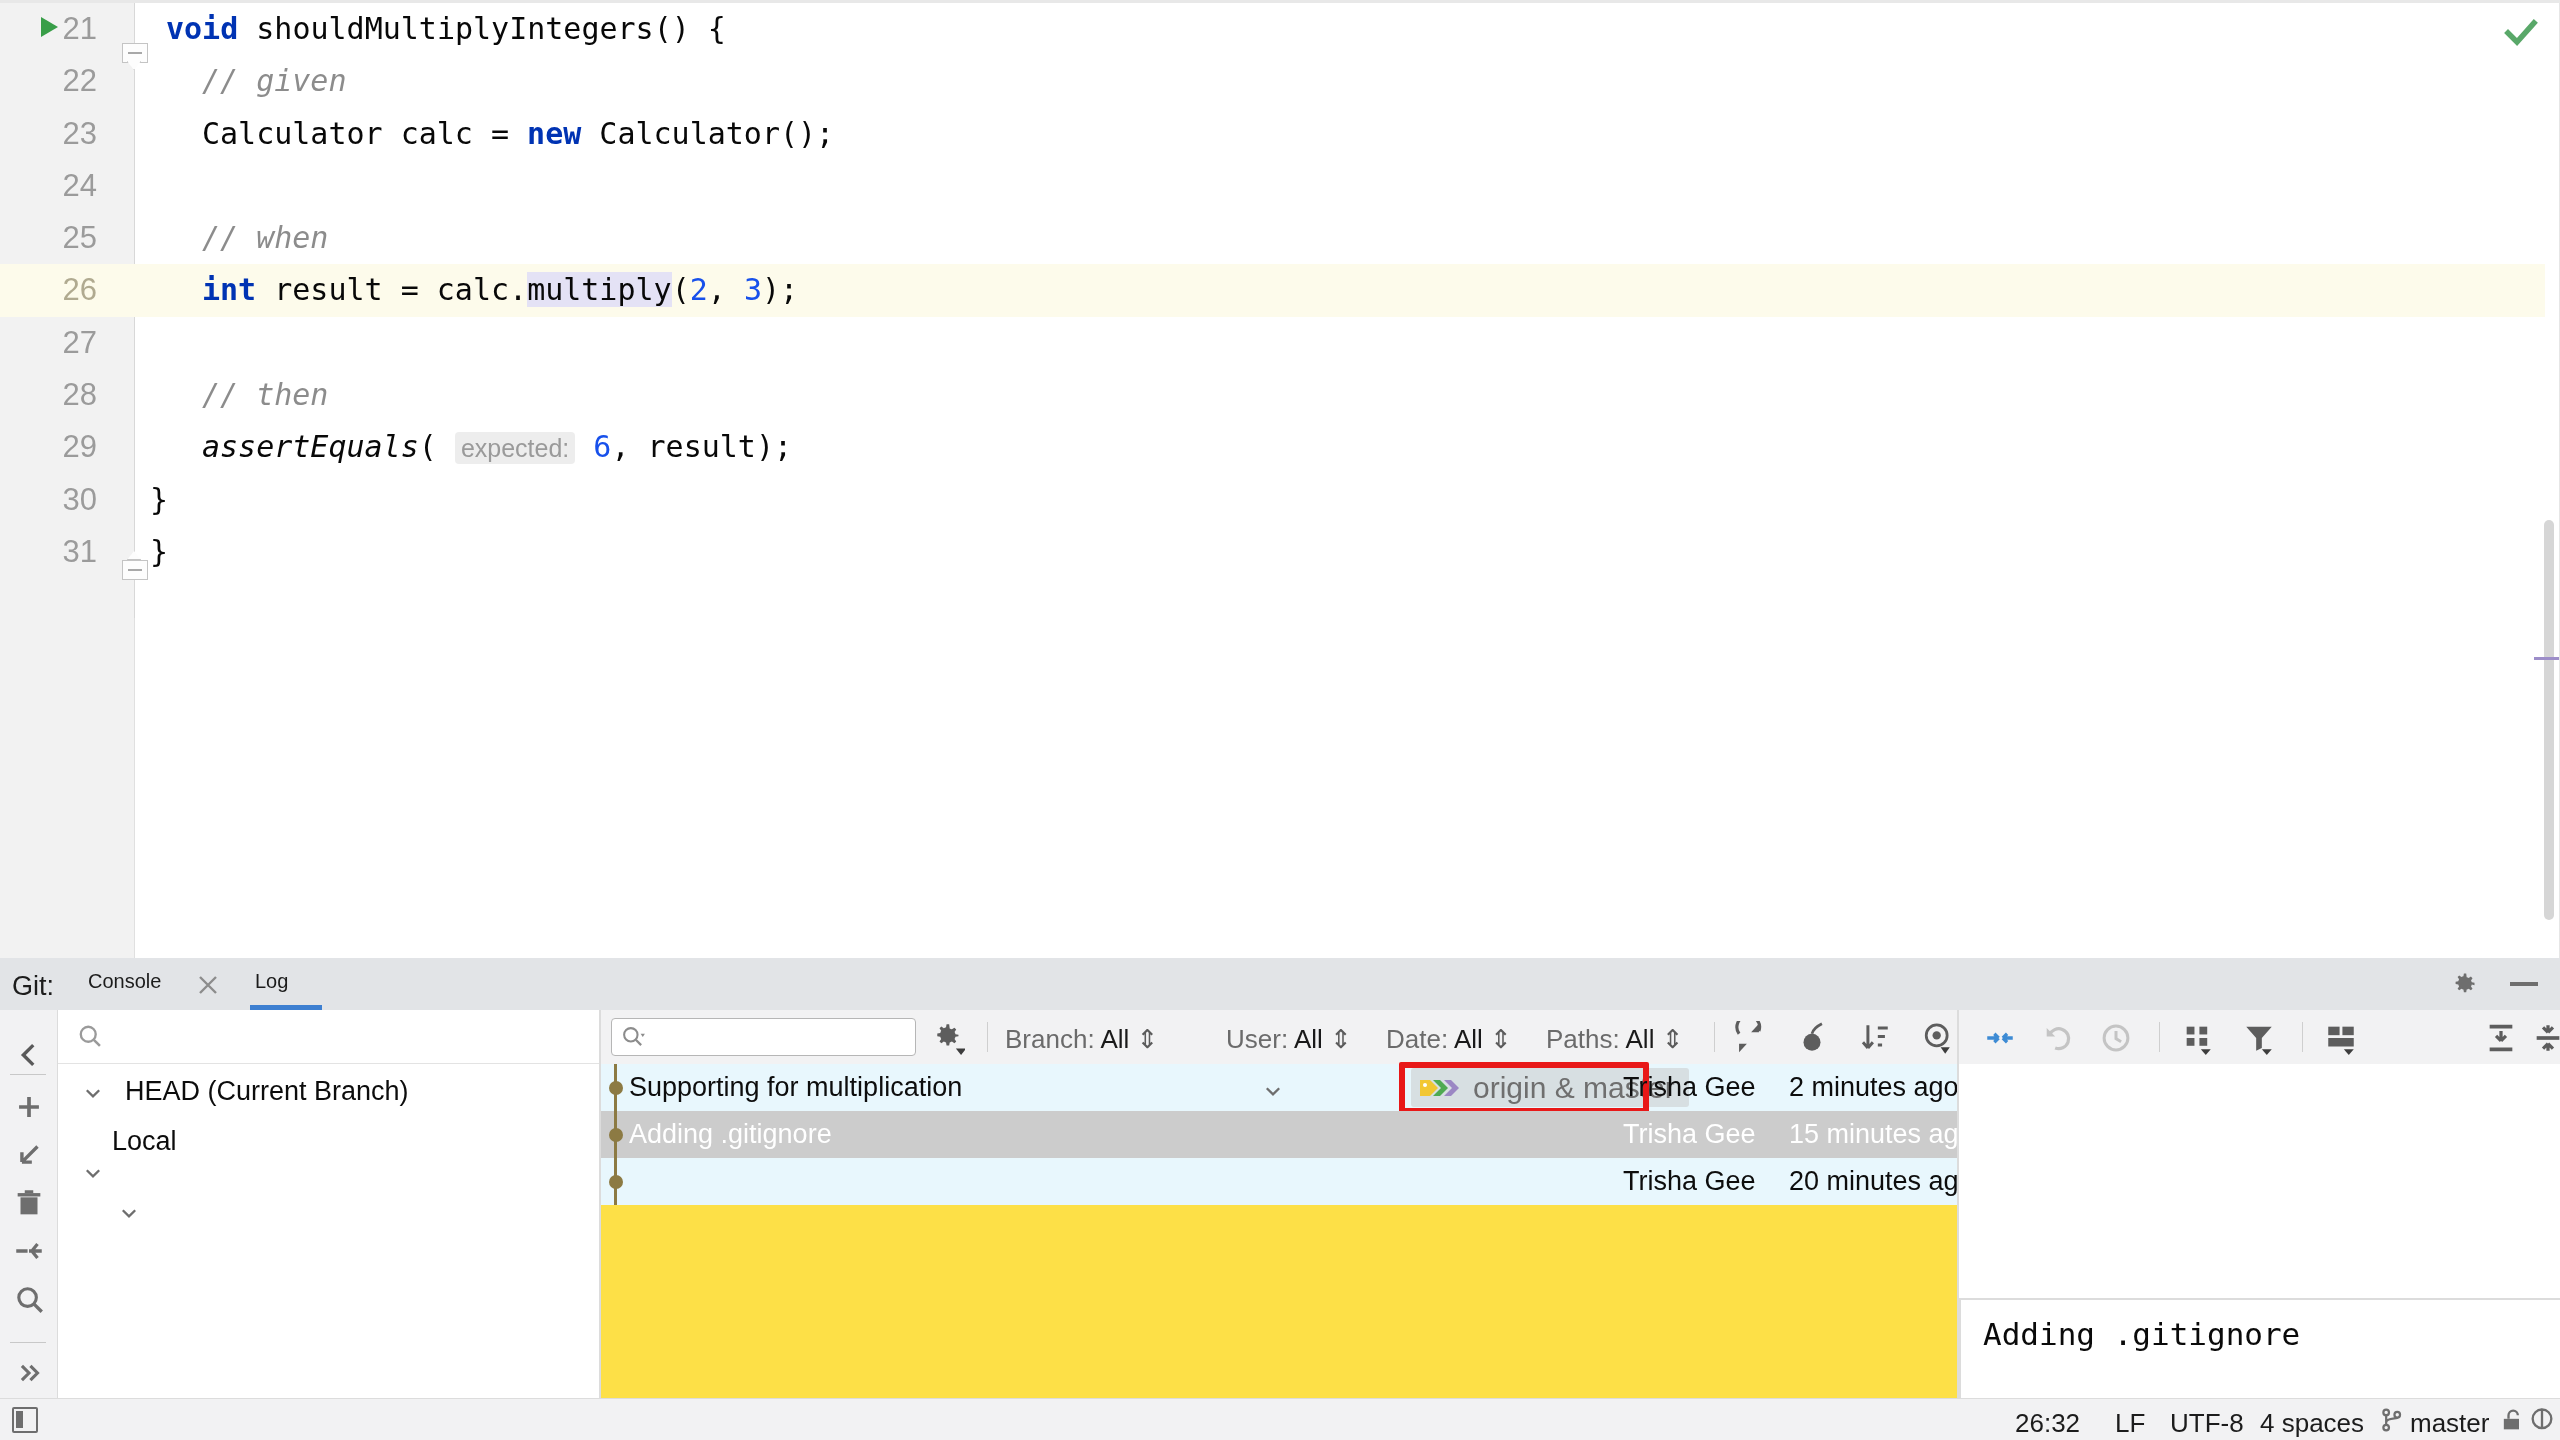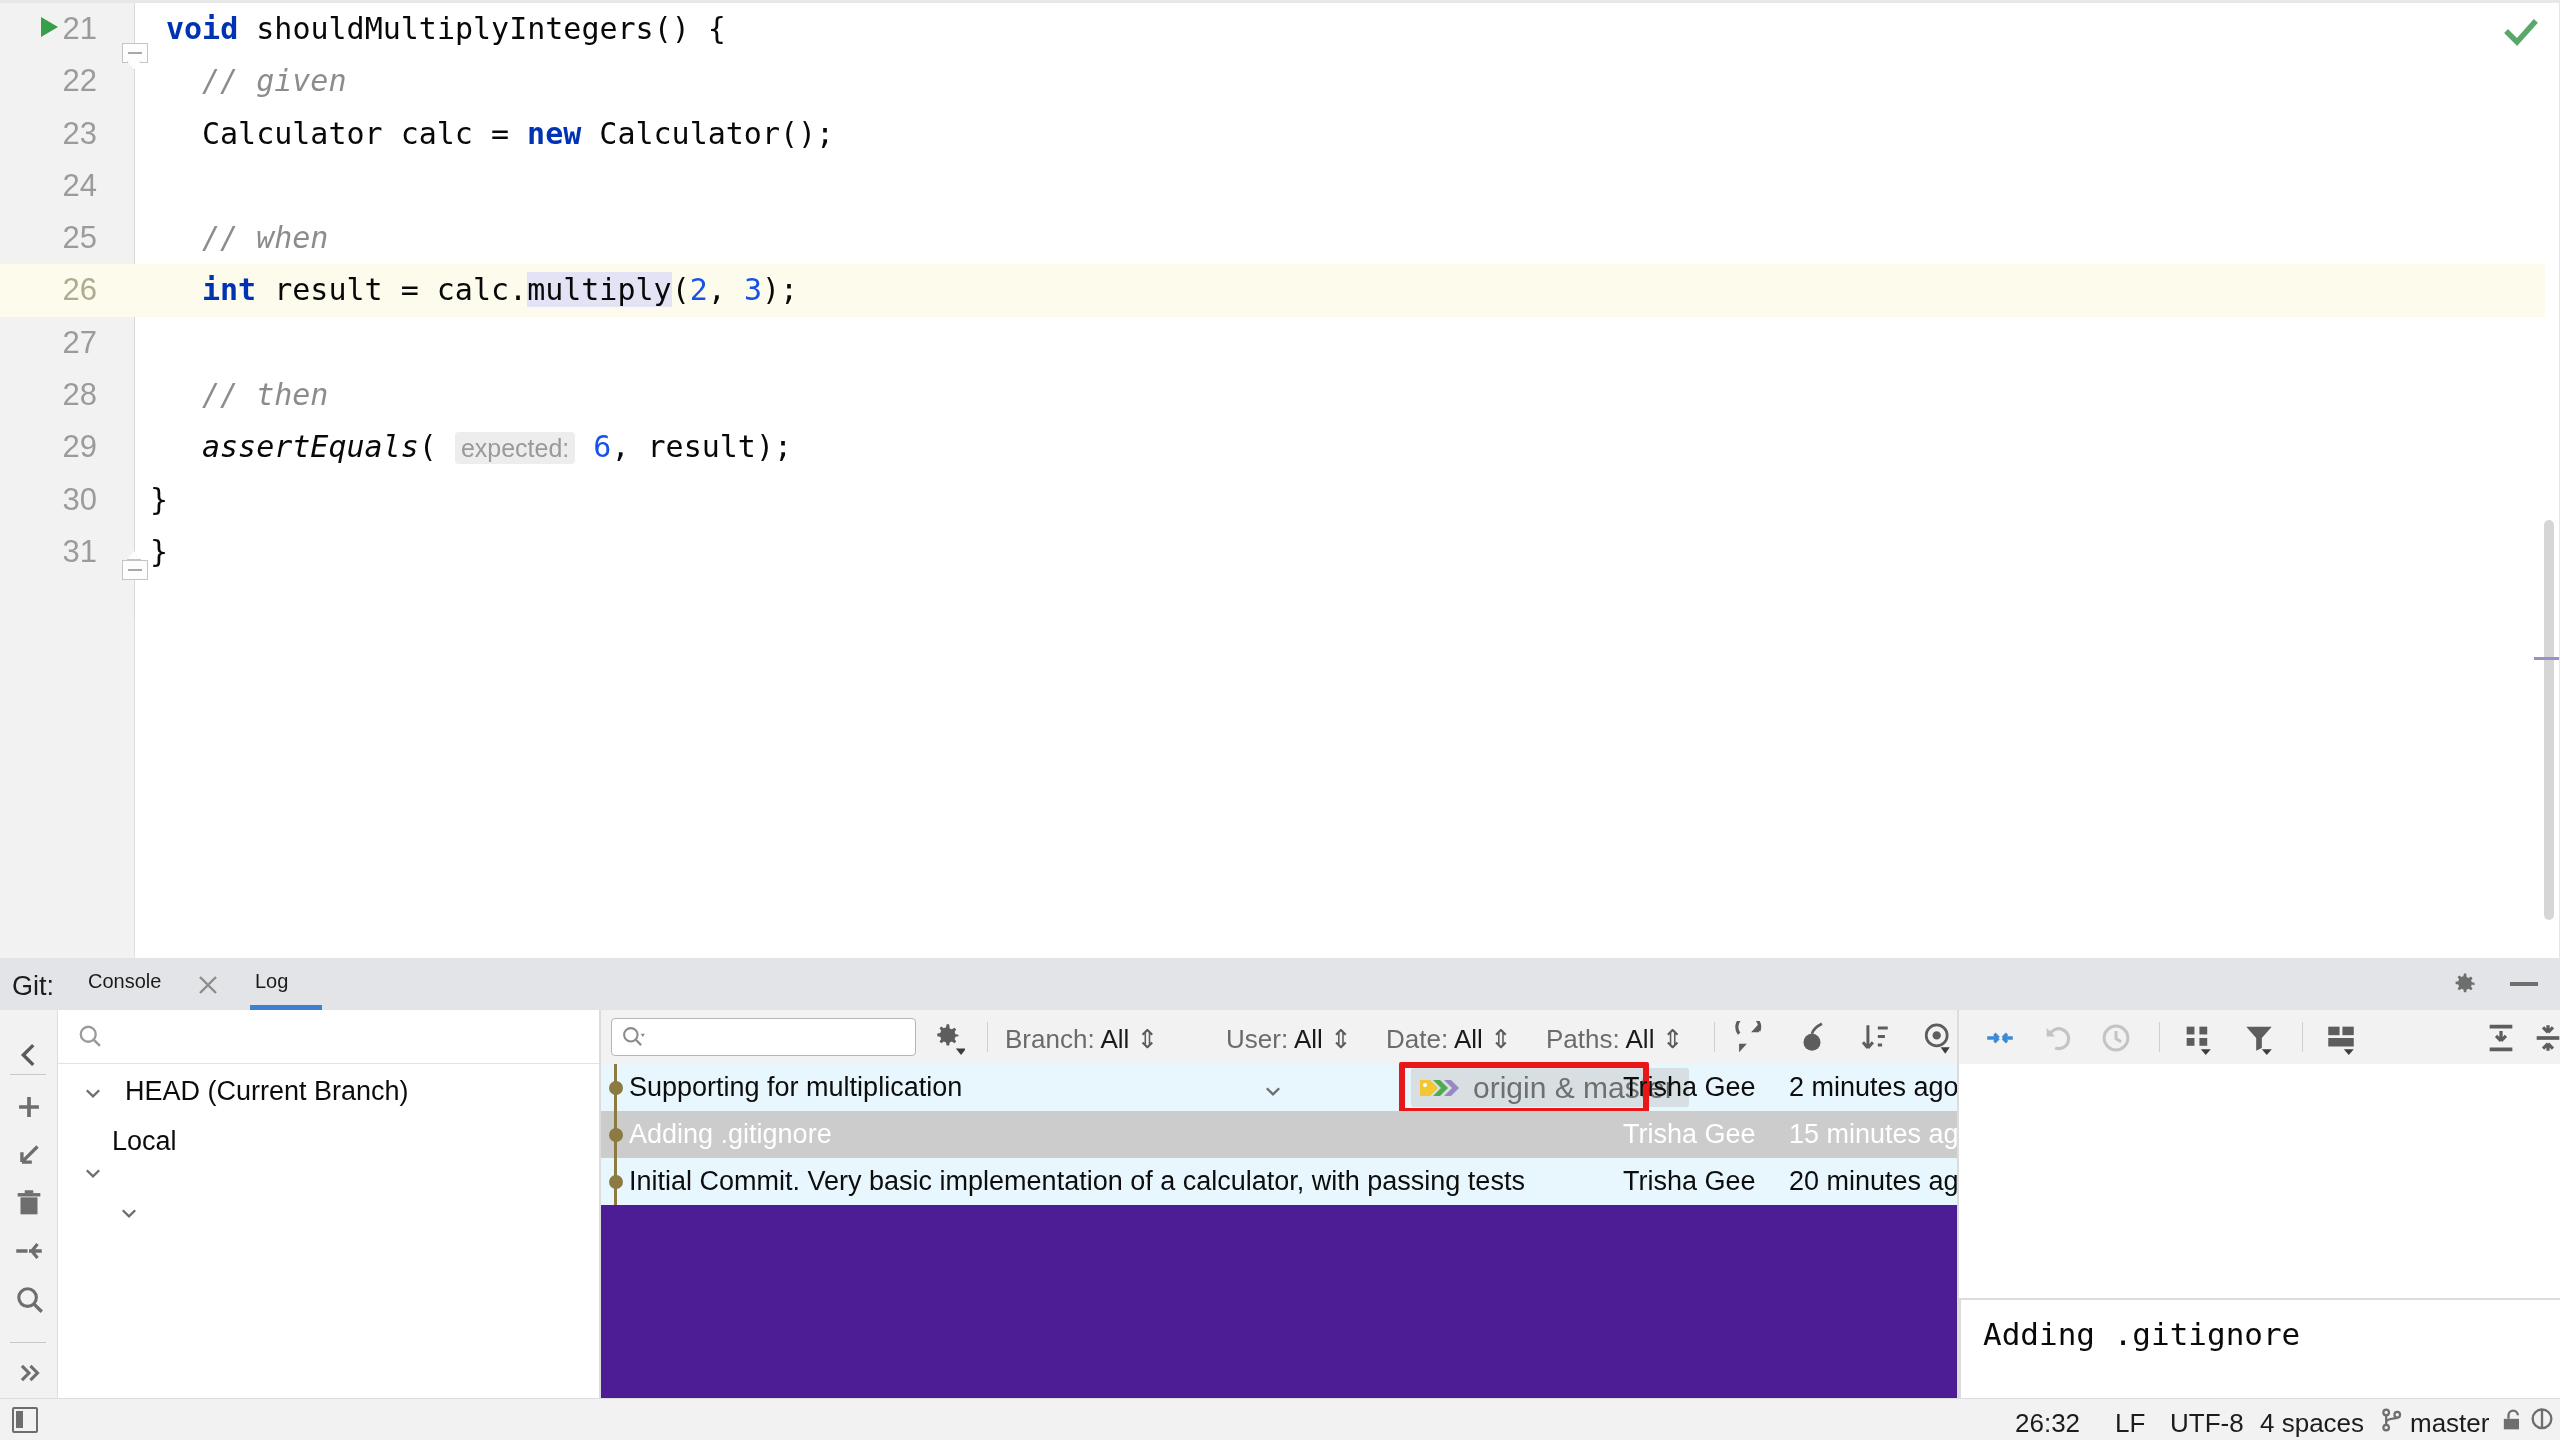--- a/index.html
+++ b/index.html
@@ -92,21 +92,21 @@
   
   .filter-bar { position:absolute; left:601px; top:52px; width:1357px; height:54px; background:#f2f2f3; }
   .log-search { position:absolute; left:10px; top:8px; width:305px; height:38px; background:#ffffff;
      border:1.5px solid #b6b6b6; border-radius:4px; }
   .filter-txt { position:absolute; top:14px; font-size:26px; color:#6b6b6b; white-space:nowrap; }
   .filter-txt b { color:#1a1a1a; font-weight:normal; }
   .vsep { position:absolute; top:12px; width:1px; height:30px; background:#cfcfcf; }
   .tbtn { position:absolute; top:11px; width:34px; height:34px; }
 
   
-  .commit-list { position:absolute; left:601px; top:106px; width:1357px; height:334px; background:#4c1d95; }
+  .commit-list { position:absolute; left:601px; top:106px; width:1357px; height:334px; background:#fde047; }
   .commit-row { position:absolute; left:0; width:1357px; height:47px; }
   .commit-row.odd { background:#e8f7fd; }
   .commit-row.selected { background:#cccccc; }
   .c-graph-dot { position:absolute; left:8px; top:17px; width:14px; height:14px; border-radius:7px; background:#8c7a43; }
   .c-graph-line { position:absolute; left:13px; width:3px; background:#8c7a43; }
   .c-subject { position:absolute; left:28px; top:8px; font-size:27px; color:#0d0d0d; white-space:nowrap; }
   .commit-row.selected .c-subject,
   .commit-row.selected .c-author,
   .commit-row.selected .c-date { color:#ffffff; }
   .c-author { position:absolute; left:1022px; top:8px; font-size:27px; color:#0d0d0d; white-space:nowrap; }
@@ -420,21 +420,20 @@
         <div class="commit-row selected" style="top: 47px;">
           <div class="c-graph-line" style="top: 0px; height: 47px;"></div>
           <div class="c-graph-dot"></div>
           <div class="c-subject">Adding .gitignore</div>
           <div class="c-author">Trisha Gee</div>
           <div class="c-date">15 minutes ago</div>
         </div>
         <div class="commit-row odd" style="top: 94px;">
           <div class="c-graph-line" style="top: 0px; height: 47px;"></div>
           <div class="c-graph-dot"></div>
-          <div class="c-subject">Initial Commit. Very basic implementation of a calculator, with passing tests</div>
           <div class="c-author">Trisha Gee</div>
           <div class="c-date">20 minutes ago</div>
         </div>
       </div>
     <div class="list-vsplit"></div>
 
     <div class="detail-pane"></div>
     <div class="detail-toolbar">
       <div class="dt-btn" style="left:24px;">
         <svg width="34" height="34" viewBox="0 0 24 24">

